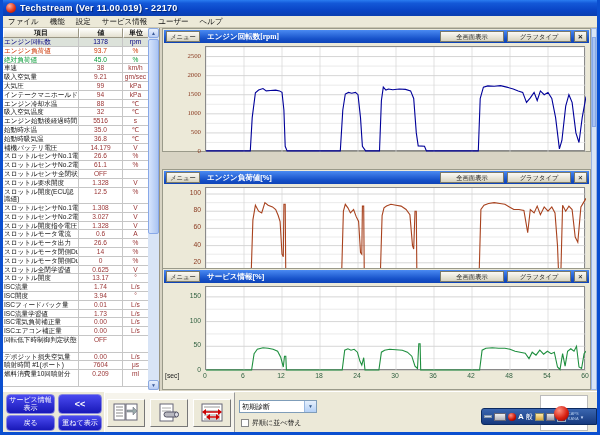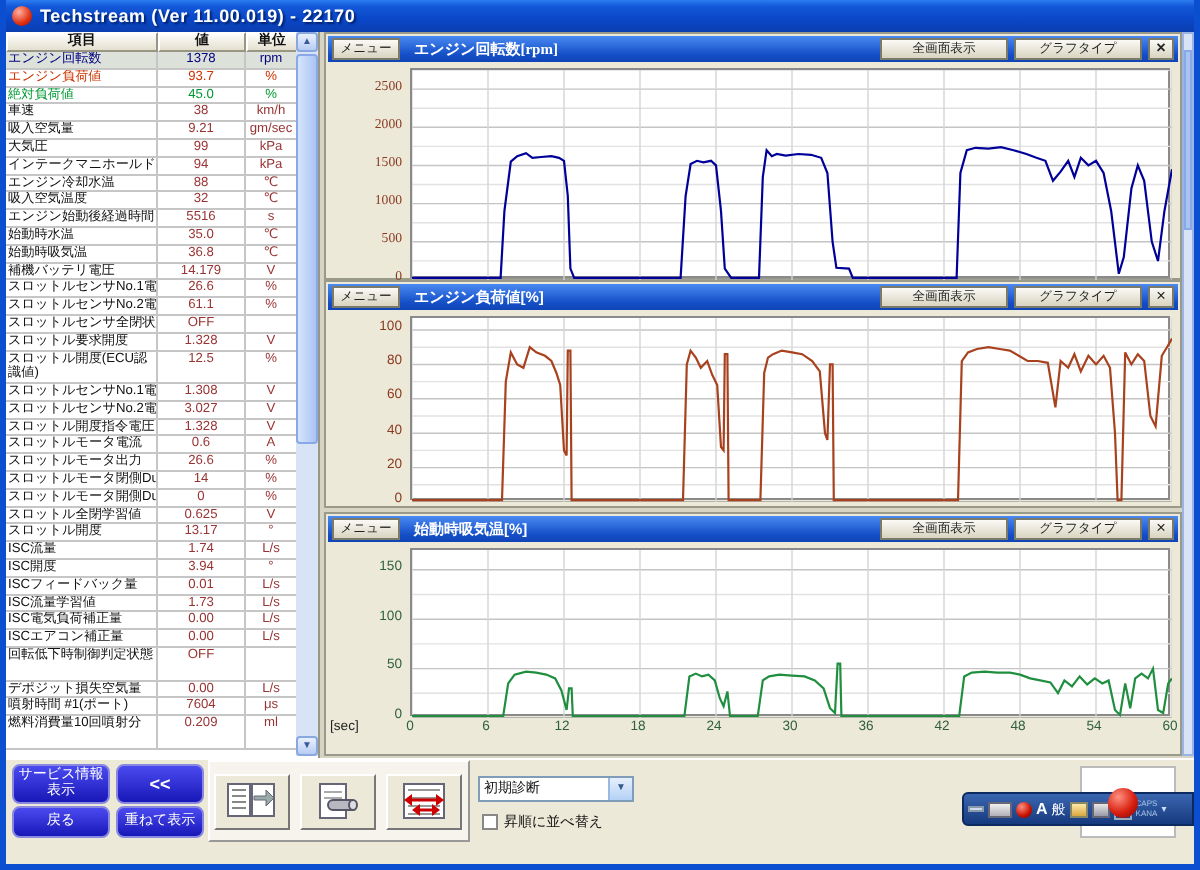--- a/index.html
+++ b/index.html
@@ -80,20 +80,28 @@
 </head>
 <body>
 
 <div class="window">
 
   <div class="titlebar">
     <div class="app-icon"></div>
     <div class="title-text">Techstream (Ver 11.00.019) - 22170</div>
   </div>
 
+  <div class="menubar">
+      <div class="menu-item">ファイル</div>
+      <div class="menu-item">機能</div>
+      <div class="menu-item">設定</div>
+      <div class="menu-item">サービス情報</div>
+      <div class="menu-item">ユーザー</div>
+      <div class="menu-item">ヘルプ</div>
+    </div>
 
   <div class="main">
 
     <div class="table-panel">
       <div class="thead">
         <div class="th th1">項目</div>
         <div class="th th2">値</div>
         <div class="th th3">単位</div>
       </div>
       <div class="table-body" id="table-body">
@@ -325,21 +333,21 @@
               <line x1="152" y1="0" x2="152" y2="105" stroke="#d4d4d4" stroke-width="0.7"></line>
               <line x1="190" y1="0" x2="190" y2="105" stroke="#d4d4d4" stroke-width="0.7"></line>
               <line x1="228" y1="0" x2="228" y2="105" stroke="#d4d4d4" stroke-width="0.7"></line>
               <line x1="266" y1="0" x2="266" y2="105" stroke="#d4d4d4" stroke-width="0.7"></line>
               <line x1="304" y1="0" x2="304" y2="105" stroke="#d4d4d4" stroke-width="0.7"></line>
               <line x1="342" y1="0" x2="342" y2="105" stroke="#d4d4d4" stroke-width="0.7"></line>
               <line x1="380" y1="0" x2="380" y2="105" stroke="#d4d4d4" stroke-width="0.7"></line>
               <polyline points="0.0,103.9 44.3,103.9 46.2,70.6 49.4,45.8 52.6,43.1 57.0,41.6 60.2,43.9 64.6,43.5 69.7,43.1 73.5,43.9 76.0,45.4 77.9,63.0 79.2,99.3 81.1,103.9 134.3,103.9 136.8,63.0 139.3,47.0 142.5,45.4 145.7,46.2 149.5,45.4 152.0,47.7 154.5,70.6 156.4,99.3 159.6,103.9 173.5,103.9 175.4,53.5 177.3,40.1 179.9,43.1 182.4,42.0 186.8,42.8 193.2,42.0 199.5,42.4 204.6,43.9 207.7,51.5 210.3,85.9 212.2,98.9 218.5,99.3 220.4,103.9 272.3,103.9 274.2,51.5 277.4,40.1 281.8,38.9 288.2,39.3 294.5,38.6 300.8,40.1 307.2,42.0 312.2,43.9 316.7,45.4 320.5,55.4 324.3,50.8 328.1,45.4 331.2,53.5 334.4,43.9 338.2,47.7 342.0,45.4 345.8,51.5 349.6,70.6 353.4,101.9 355.9,93.5 359.7,59.2 362.9,47.7 366.1,55.4 369.9,85.9 373.0,95.5 376.2,70.6 380.0,49.6" fill="none" stroke="#000099" stroke-width="1.1"></polyline>
             </svg></div>
         </div>
-        <div class="chart-panel" style="top: 124px; height: 114px;">
+        <div class="chart-panel" style="top: 141px; height: 114px;">
           <div class="chart-header">
             <div class="hdr-btn menu-btn">メニュー</div>
             <div class="chart-title">エンジン負荷値[%]</div>
             <div class="hdr-btn fs-btn">全画面表示</div>
             <div class="hdr-btn gt-btn">グラフタイプ</div>
             <div class="hdr-btn x-btn">✕</div>
           </div>
           <div class="ylab" style="top: 105px; color: rgb(138, 58, 32);">0</div>
           <div class="ylab" style="top: 87.8037px; color: rgb(138, 58, 32);">20</div>
           <div class="ylab" style="top: 70.6075px; color: rgb(138, 58, 32);">40</div>
@@ -368,21 +376,21 @@
               <line x1="266" y1="0" x2="266" y2="92" stroke="#d4d4d4" stroke-width="0.7"></line>
               <line x1="304" y1="0" x2="304" y2="92" stroke="#d4d4d4" stroke-width="0.7"></line>
               <line x1="342" y1="0" x2="342" y2="92" stroke="#d4d4d4" stroke-width="0.7"></line>
               <line x1="380" y1="0" x2="380" y2="92" stroke="#d4d4d4" stroke-width="0.7"></line>
               <polyline points="0.0,91.1 45.0,91.1 46.9,31.8 49.4,17.2 52.6,23.2 55.7,24.9 58.9,14.6 62.1,17.2 66.5,18.9 69.7,21.5 72.2,27.5 74.1,33.5 76.0,66.2 77.3,68.8 77.9,16.3 79.2,16.3 79.8,91.1 135.5,91.1 137.4,23.2 139.3,16.3 141.9,19.8 144.4,24.9 147.6,21.5 150.1,28.4 152.6,33.5 154.5,64.5 155.8,66.2 156.4,18.1 157.7,18.1 158.3,91.1 174.2,91.1 176.1,27.5 178.0,19.8 180.5,18.1 184.9,16.3 190.0,17.2 195.1,18.1 200.1,21.5 203.9,26.7 206.5,57.6 207.7,61.0 209.0,23.2 210.3,23.2 210.9,91.1 273.0,91.1 274.9,21.5 278.0,17.2 282.5,15.5 288.2,14.6 293.9,15.5 298.9,16.3 303.4,18.9 307.8,21.5 312.9,21.5 317.9,22.4 321.7,44.7 324.3,21.5 328.1,24.9 331.2,18.1 334.4,26.7 338.2,18.9 342.0,23.2 345.8,18.9 349.0,24.9 351.5,57.6 352.8,91.1 354.7,91.1 356.6,17.2 359.7,23.2 362.9,18.1 366.1,21.5 369.2,49.0 371.8,54.2 374.9,18.9 377.5,14.6 380.0,10.3" fill="none" stroke="#a8421e" stroke-width="1.1"></polyline>
             </svg></div>
         </div>
         <div class="chart-panel" style="top: 240px; height: 122px;">
           <div class="chart-header">
             <div class="hdr-btn menu-btn">メニュー</div>
-            <div class="chart-title">始動時吸気温[%]</div>
+            <div class="chart-title">サービス情報[%]</div>
             <div class="hdr-btn fs-btn">全画面表示</div>
             <div class="hdr-btn gt-btn">グラフタイプ</div>
             <div class="hdr-btn x-btn">✕</div>
           </div>
           <div class="ylab" style="top: 97px; color: rgb(47, 95, 63);">0</div>
           <div class="ylab" style="top: 72.2941px; color: rgb(47, 95, 63);">50</div>
           <div class="ylab" style="top: 47.5882px; color: rgb(47, 95, 63);">100</div>
           <div class="ylab" style="top: 22.8824px; color: rgb(47, 95, 63);">150</div>
           <div class="plot" style="width: 380px; height: 84px;"><svg width="380" height="84" viewBox="0 0 380 84">
               <line x1="0" y1="84" x2="380" y2="84" stroke="#a0a0a0" stroke-width="0.7"></line>

